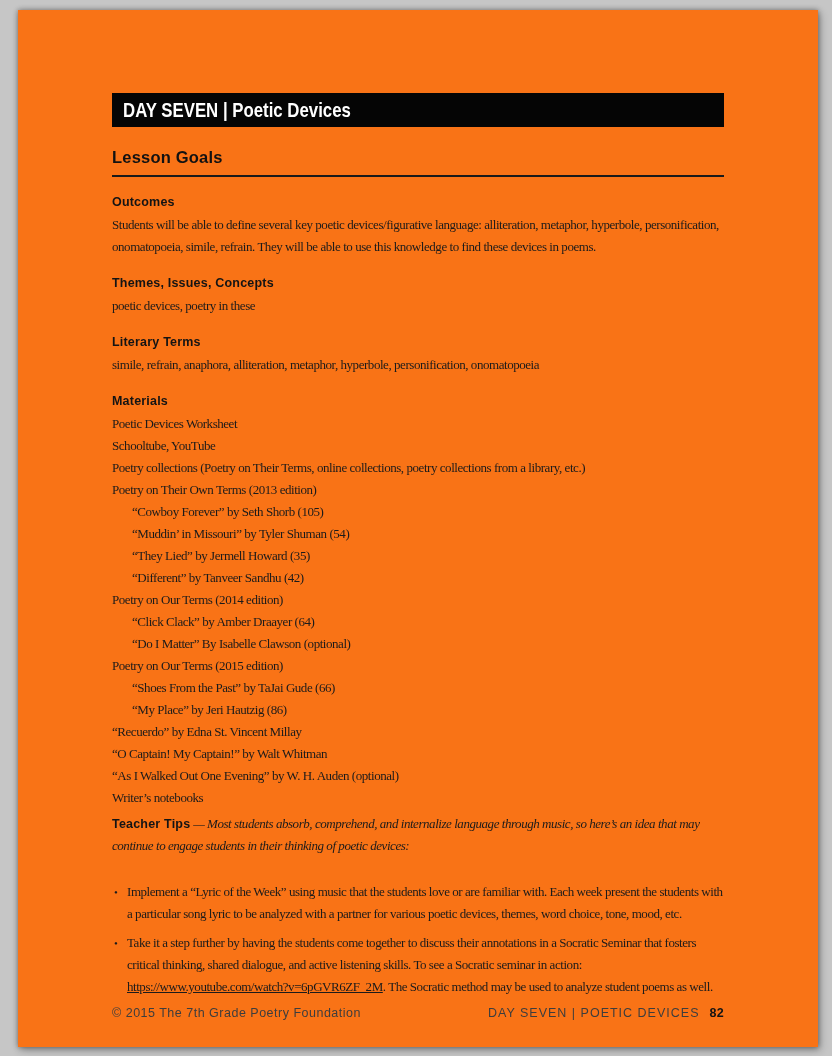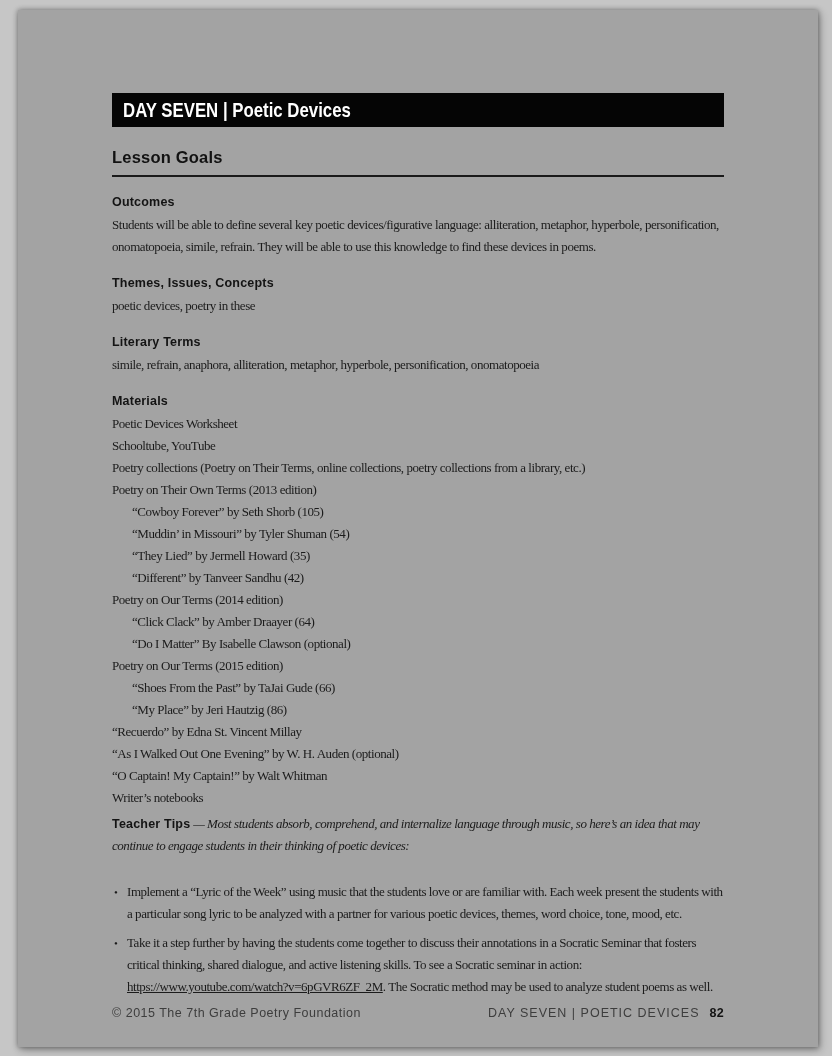--- a/index.html
+++ b/index.html
@@ -6,21 +6,21 @@
   html,body { width:832px; height:1056px; }
   body {
     background:#c6c6c6;
     font-family:"Liberation Serif", serif;
     position:relative;
     overflow:hidden;
   }
   .page {
     position:absolute; left:18px; top:10px;
     width:800px; height:1037px;
-    background:#a3a3a3;
+    background:#f97316;
     box-shadow:0 0 5px rgba(0,0,0,.38), 2px 3px 8px rgba(0,0,0,.30);
   }
   .content { padding:0 94px; }
 
   .title-bar {
     margin-top:83px; height:34px;
     background:#050505; color:#ffffff;
     display:flex; align-items:center;
     padding-left:11px;
   }
@@ -107,22 +107,22 @@
       <div class="mat-line indent">“Muddin’ in Missouri” by Tyler Shuman (54)</div>
       <div class="mat-line indent">“They Lied” by Jermell Howard (35)</div>
       <div class="mat-line indent">“Different” by Tanveer Sandhu (42)</div>
       <div class="mat-line">Poetry on Our Terms (2014 edition)</div>
       <div class="mat-line indent">“Click Clack” by Amber Draayer (64)</div>
       <div class="mat-line indent">“Do I Matter” By Isabelle Clawson (optional)</div>
       <div class="mat-line">Poetry on Our Terms (2015 edition)</div>
       <div class="mat-line indent">“Shoes From the Past” by TaJai Gude (66)</div>
       <div class="mat-line indent">“My Place” by Jeri Hautzig (86)</div>
       <div class="mat-line">“Recuerdo” by Edna St. Vincent Millay</div>
+      <div class="mat-line">“O Captain! My Captain!” by Walt Whitman</div>
       <div class="mat-line">“As I Walked Out One Evening” by W. H. Auden (optional)</div>
-      <div class="mat-line">“O Captain! My Captain!” by Walt Whitman</div>
       <div class="mat-line">Writer’s notebooks</div>
     </div>
 
     <div class="tips-para">
       <span class="tips-label">Teacher Tips</span><span class="tips-italic"> — </span><span class="tips-italic">Most students absorb, comprehend, and internalize language through music, so here’s an idea that may continue to engage students in their thinking of poetic devices:</span>
     </div>
 
     <div class="bullets">
       <div class="bullet">
         <span>Implement a “Lyric of the Week” using music that the students love or are familiar with. Each week present the students with a particular song lyric to be analyzed with a partner for various poetic devices, themes, word choice, tone, mood, etc.</span>

